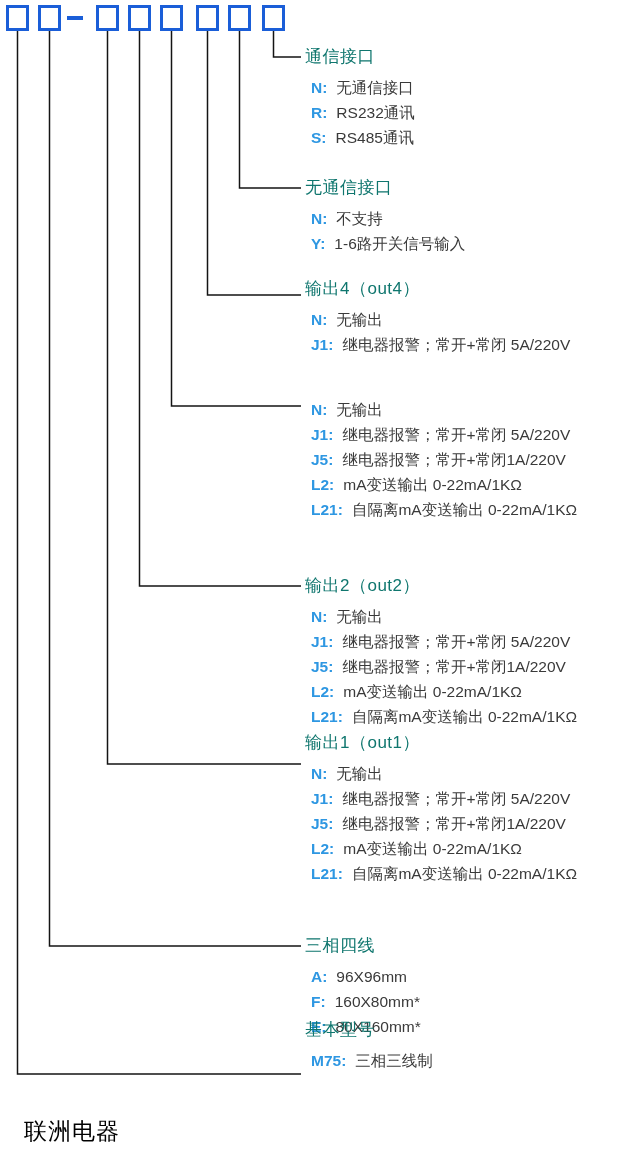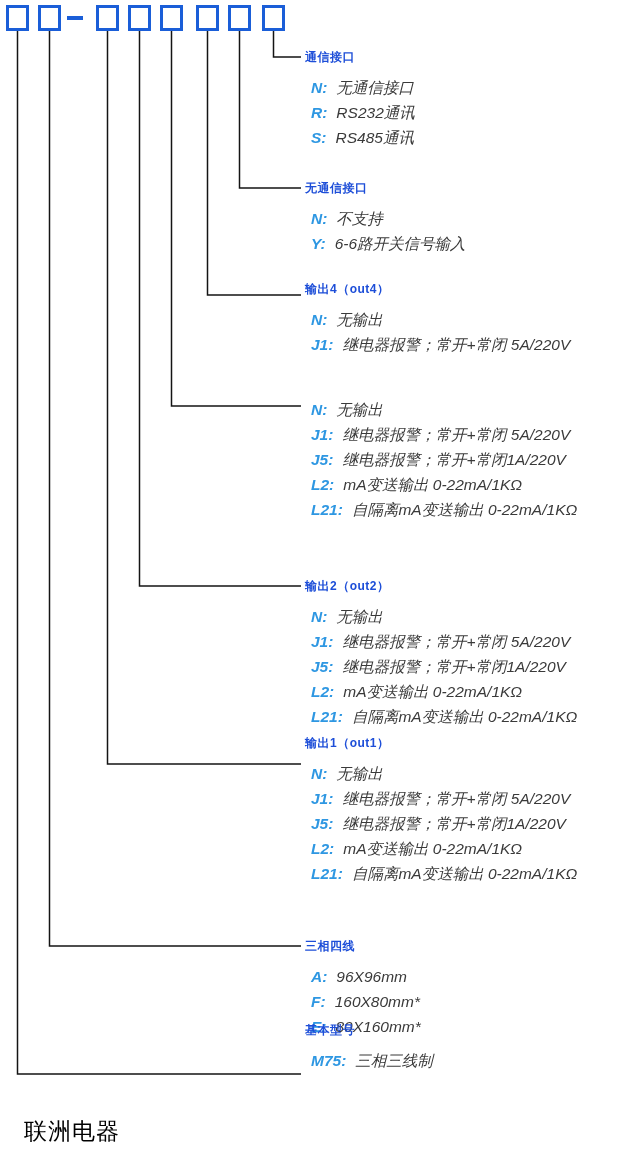--- a/index.html
+++ b/index.html
@@ -18,25 +18,25 @@
     background:#ffffff;
   }
   .mdash{
     position:absolute;top:16px;left:67px;
     width:16px;height:4px;
     background:#1a5ed8;
   }
   .connectors{position:absolute;left:0;top:0;}
   .sec{position:absolute;left:303px;}
   .sec-title{
-    font-size:12px;line-height:18px;font-weight:bold;
-    color:#1d4ed8;margin:0 0 9px 2px;
+    font-size:17px;line-height:18px;font-weight:normal;
+    color:#0f766e;margin:0 0 9px 2px;
     letter-spacing:0.5px;
   }
-  .row{height:25px;line-height:25px;font-size:15.5px;margin-left:8px;white-space:nowrap;font-style:italic;}
+  .row{height:25px;line-height:25px;font-size:15.5px;margin-left:8px;white-space:nowrap;}
   .code{color:#2e97e2;font-weight:bold;margin-right:9px;}
   .desc{color:#3a3a3a;}
   .brand{
     position:absolute;left:24px;top:1116px;
     font-family:Liberation Mono, monospace;
     font-size:23px;color:#000000;letter-spacing:1px;
   }
 </style>
 </head>
 <body>
@@ -69,21 +69,21 @@
   <div class="sec" style="top:48px">
     <div class="sec-title">通信接口</div>
     <div class="row"><span class="code">N:</span><span class="desc">无通信接口</span></div>
     <div class="row"><span class="code">R:</span><span class="desc">RS232通讯</span></div>
     <div class="row"><span class="code">S:</span><span class="desc">RS485通讯</span></div>
   </div>
 
   <div class="sec" style="top:179px">
     <div class="sec-title">无通信接口</div>
     <div class="row"><span class="code">N:</span><span class="desc">不支持</span></div>
-    <div class="row"><span class="code">Y:</span><span class="desc">6-6路开关信号输入</span></div>
+    <div class="row"><span class="code">Y:</span><span class="desc">1-6路开关信号输入</span></div>
   </div>
 
   <div class="sec" style="top:280px">
     <div class="sec-title">输出4（out4）</div>
     <div class="row"><span class="code">N:</span><span class="desc">无输出</span></div>
     <div class="row"><span class="code">J1:</span><span class="desc">继电器报警；常开+常闭 5A/220V</span></div>
   </div>
 
   <div class="sec" style="top:397px">
     <div class="row"><span class="code">N:</span><span class="desc">无输出</span></div>

